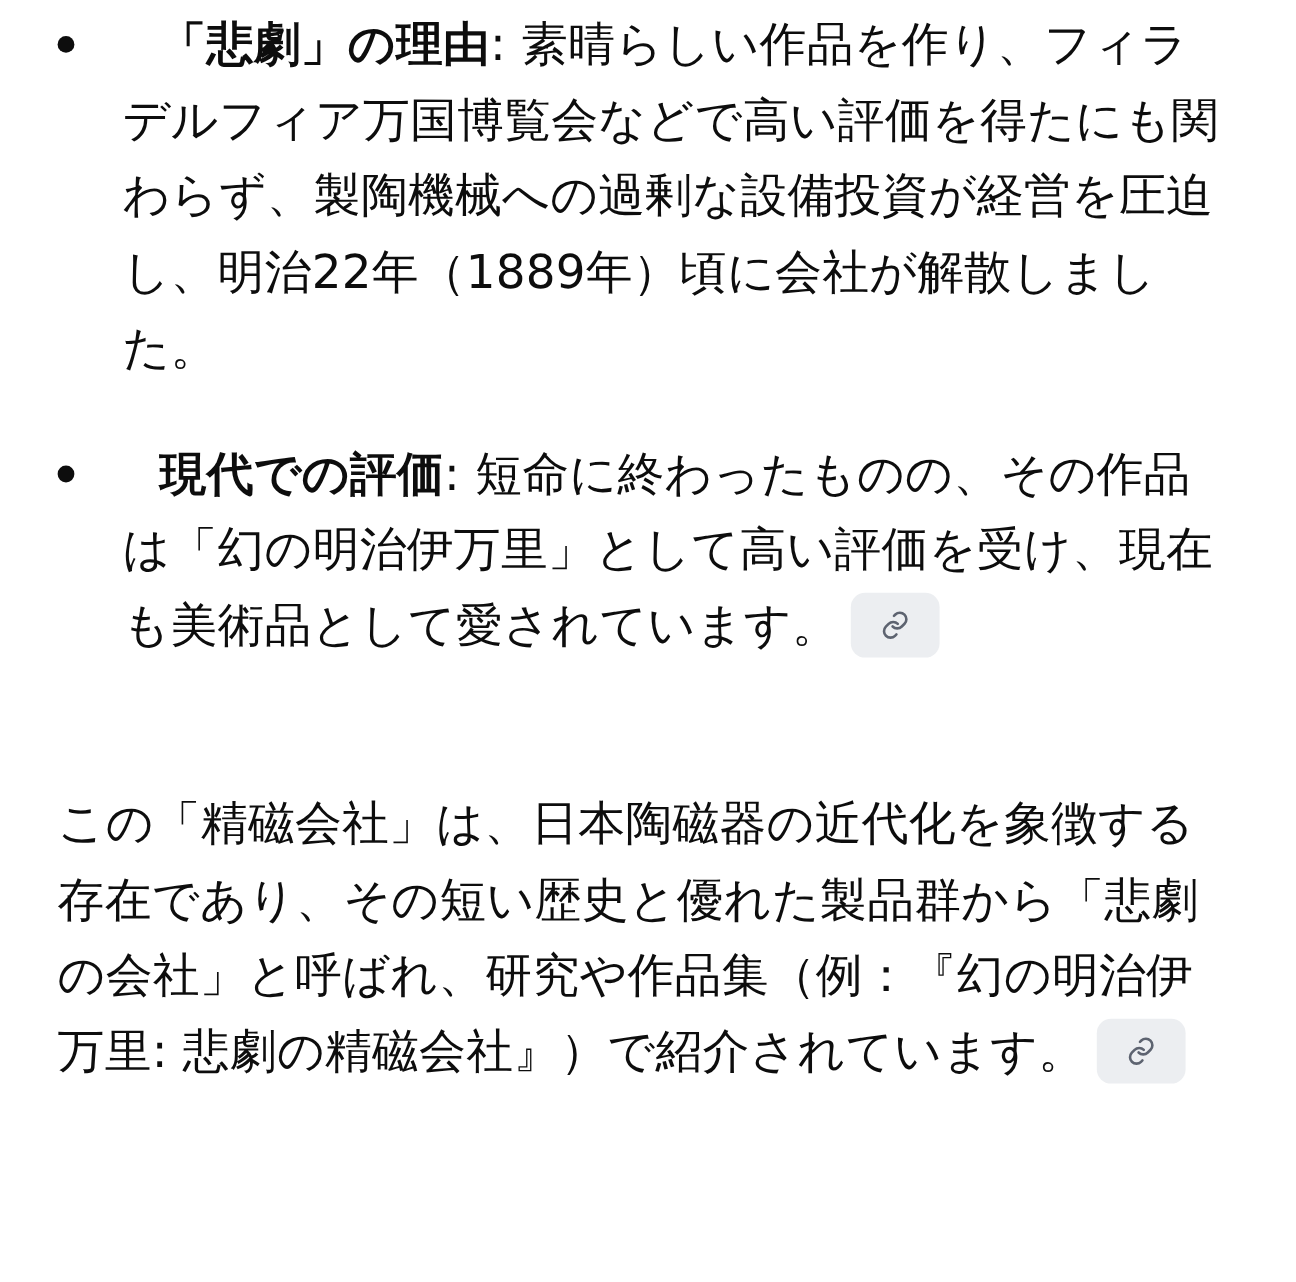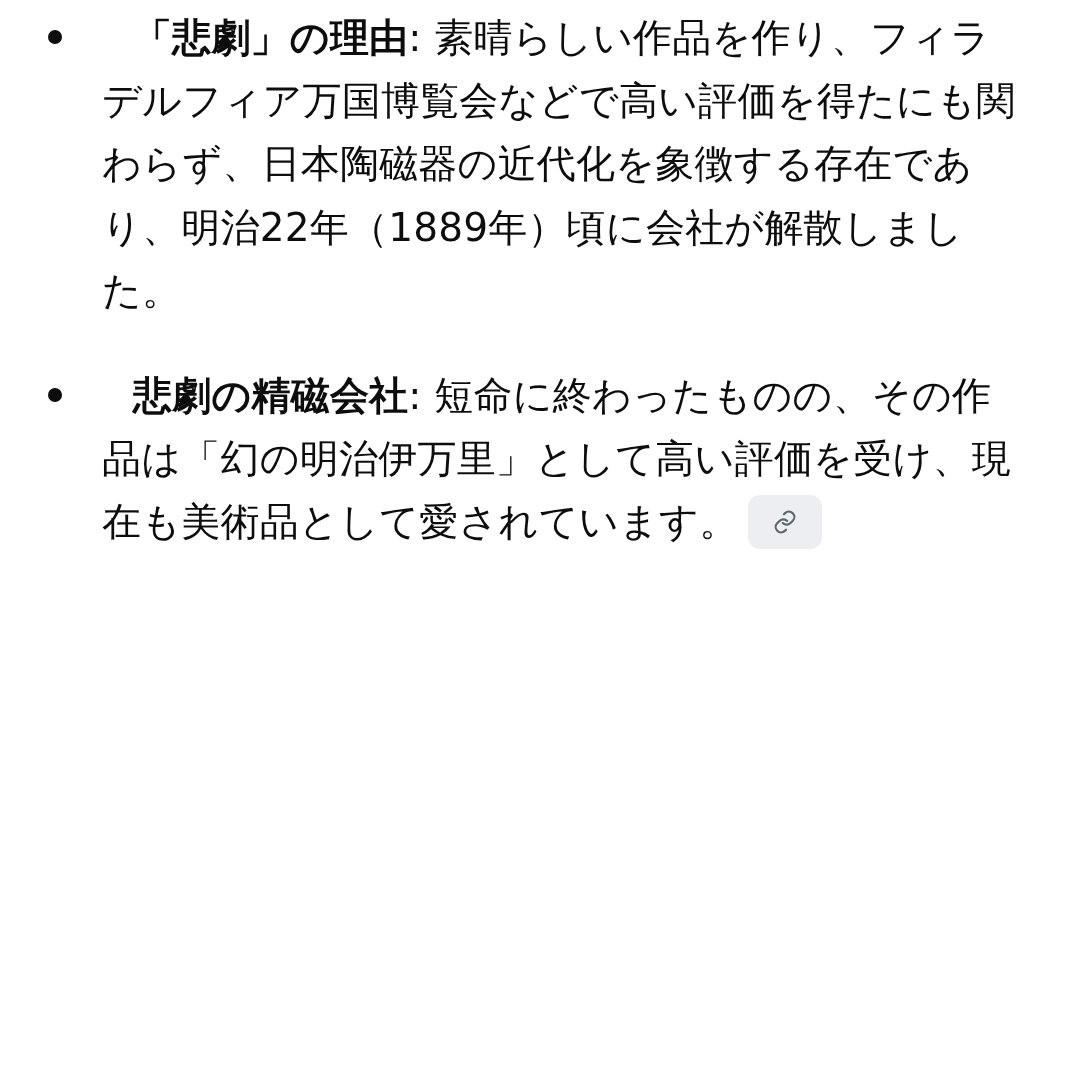--- a/index.html
+++ b/index.html
@@ -86,30 +86,36 @@
   }
 </style>
 </head>
 <body>
 
 <div class="page">
 
   <ul class="bullet-list">
 
     <li class="bullet-item">
-      <span class="lead">「悲劇」の理由</span><span>: </span><span>素晴らしい作品を作り、フィラデルフィア万国博覧会などで高い評価を得たにも関わらず、日本陶磁器の近代化を象徴する存在であり、明治22年（1889年）頃に会社が解散しました。</span>
+      <span class="lead">「悲劇」の理由</span><span>: </span><span>素晴らしい作品を作り、フィラデルフィア万国博覧会などで高い評価を得たにも関わらず、製陶機械への過剰な設備投資が経営を圧迫し、明治22年（1889年）頃に会社が解散しました。</span>
     </li>
 
     <li class="bullet-item">
-      <span class="lead">悲劇の精磁会社</span><span>: </span><span>短命に終わったものの、その作品は「幻の明治伊万里」として高い評価を受け、現在も美術品として愛されています。</span><span class="cite-chip">
+      <span class="lead">現代での評価</span><span>: </span><span>短命に終わったものの、その作品は「幻の明治伊万里」として高い評価を受け、現在も美術品として愛されています。</span><span class="cite-chip">
           <svg viewBox="0 0 24 24" fill="none" stroke="#5d6370" stroke-width="2" stroke-linecap="round" stroke-linejoin="round" aria-hidden="true">
             <path d="M10 13a5 5 0 0 0 7.07 0l2.12-2.12a5 5 0 0 0-7.07-7.07l-1.06 1.06"></path>
             <path d="M14 11a5 5 0 0 0-7.07 0L4.81 13.1a5 5 0 0 0 7.07 7.07l1.06-1.06"></path>
           </svg>
         </span>
     </li>
 
   </ul>
 
   <div class="spacer"></div>
 
+  <p class="body-para"><span>この「精磁会社」は、日本陶磁器の近代化を象徴する存在であり、その短い歴史と優れた製品群から「悲劇の会社」と呼ばれ、研究や作品集（例：『幻の明治伊万里: 悲劇の精磁会社』）で紹介されています。</span><span class="cite-chip">
+        <svg viewBox="0 0 24 24" fill="none" stroke="#5d6370" stroke-width="2" stroke-linecap="round" stroke-linejoin="round" aria-hidden="true">
+          <path d="M10 13a5 5 0 0 0 7.07 0l2.12-2.12a5 5 0 0 0-7.07-7.07l-1.06 1.06"></path>
+          <path d="M14 11a5 5 0 0 0-7.07 0L4.81 13.1a5 5 0 0 0 7.07 7.07l1.06-1.06"></path>
+        </svg>
+      </span></p>
 
 </div>
 
 </body></html>

